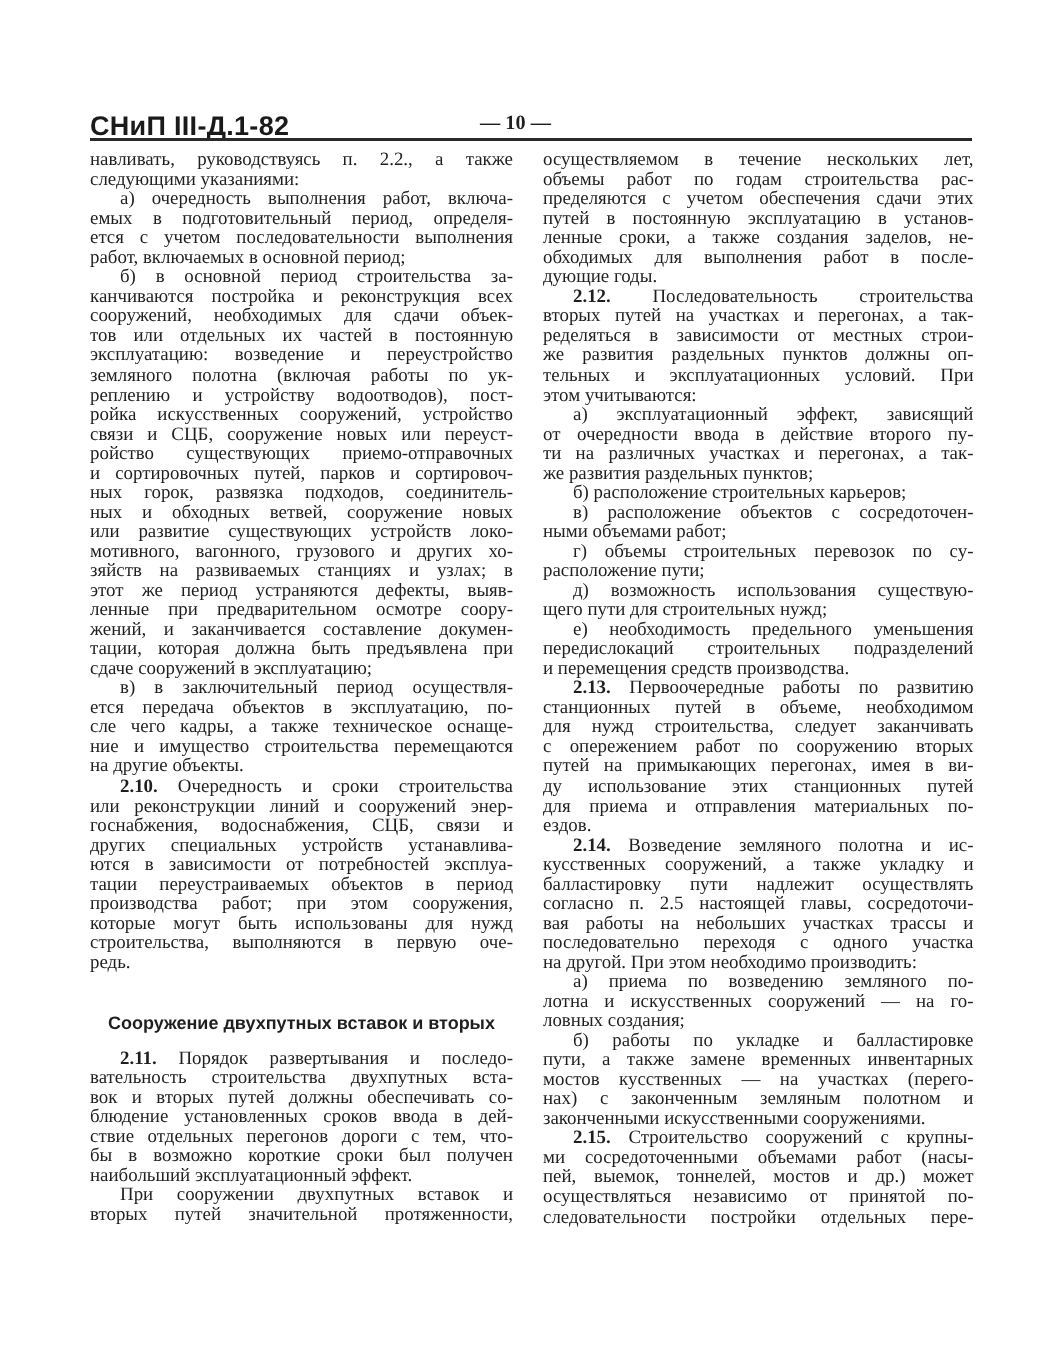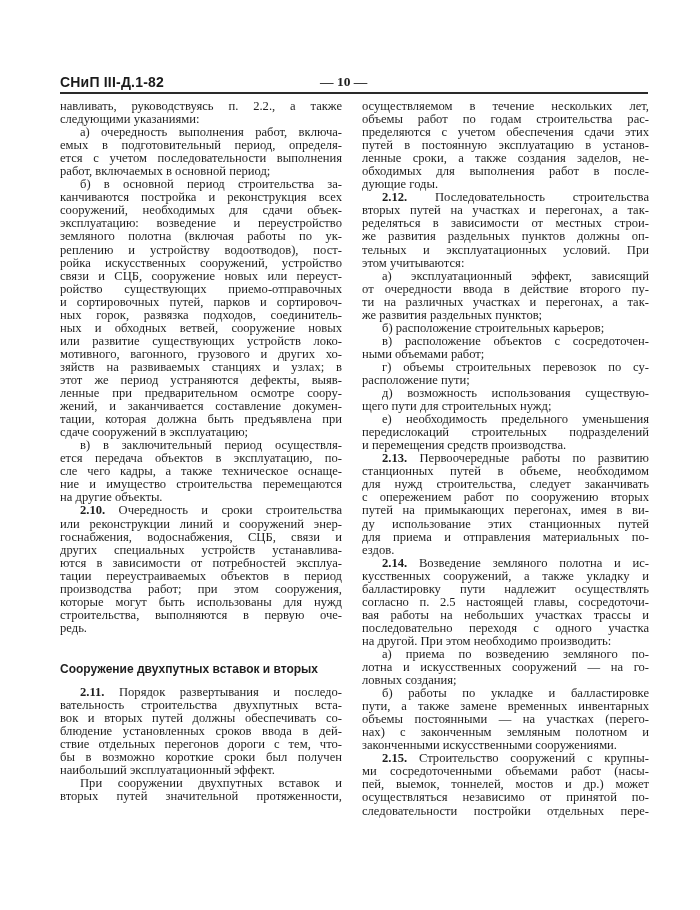--- a/index.html
+++ b/index.html
@@ -1,30 +1,30 @@
 <!DOCTYPE html>
 <html><head>
   <meta charset="utf-8">
   <style>
     html, body { margin:0; padding:0; background:#ffffff; }
     body { width:700px; height:910px; position:relative; overflow:hidden;
       font-family:"Liberation Serif","DejaVu Serif",serif; color:#1f1f1f; }
     .header { position:absolute; left:60px; top:74px; width:588px; height:20px; }
     .doc-code { position:absolute; left:0; top:0; font-family:"Liberation Sans","DejaVu Sans",sans-serif;
-      font-weight:bold; font-size:14px; letter-spacing:0.2px; color:#1a1a1a; }
+      font-weight:bold; font-size:18px; letter-spacing:0.2px; color:#1a1a1a; }
     .page-num { position:absolute; left:260px; top:0; font-weight:bold; font-size:13.5px; }
     .rule { position:absolute; left:60px; top:92px; width:588px; height:2px; background:#2a2a2a; }
     .col { position:absolute; top:100px; font-size:12.6px; line-height:13.05px; text-align:justify; }
     .col.left { left:60px; width:282px; }
     .col.right { left:362px; width:287px; }
     .line { display:block; white-space:nowrap; text-align:justify; text-align-last:justify; height:13.05px; overflow:visible; }
     .line.last { text-align-last:left; }
     .line.indent { padding-left:20px; }
     .b { font-weight:bold; }
-    .heading { display:block; text-align:left; font-family:"Liberation Sans","DejaVu Sans",sans-serif;
+    .heading { display:block; text-align:center; font-family:"Liberation Sans","DejaVu Sans",sans-serif;
       font-weight:bold; font-size:12px; line-height:14px; }
     .gap { display:block; }
   </style>
 </head>
 <body>
 
 <div class="header">
   <span class="doc-code">СНиП III-Д.1-82</span>
   <span class="page-num">— 10 —</span>
 </div>
@@ -35,20 +35,21 @@
   <span class="line last">следующими  указаниями:</span>
 
   <span class="line indent">а) очередность выполнения работ, включа-</span>
   <span class="line">емых в подготовительный период, определя-</span>
   <span class="line">ется с учетом последовательности выполнения</span>
   <span class="line last">работ, включаемых в основной период;</span>
 
   <span class="line indent">б) в основной период строительства за-</span>
   <span class="line">канчиваются постройка и реконструкция всех</span>
   <span class="line">сооружений, необходимых для сдачи объек-</span>
+  <span class="line">тов или отдельных их частей в постоянную</span>
   <span class="line">эксплуатацию:  возведение и переустройство</span>
   <span class="line">земляного полотна (включая работы по ук-</span>
   <span class="line">реплению и устройству водоотводов), пост-</span>
   <span class="line">ройка искусственных сооружений, устройство</span>
   <span class="line">связи и СЦБ, сооружение новых или переуст-</span>
   <span class="line">ройство существующих  приемо-отправочных</span>
   <span class="line">и сортировочных путей, парков и сортировоч-</span>
   <span class="line">ных горок, развязка подходов, соединитель-</span>
   <span class="line">ных и обходных ветвей, сооружение  новых</span>
   <span class="line">или развитие существующих устройств локо-</span>
@@ -139,21 +140,21 @@
   <span class="line">согласно п. 2.5 настоящей главы, сосредоточи-</span>
   <span class="line">вая работы на небольших участках трассы и</span>
   <span class="line">последовательно переходя с одного участка</span>
   <span class="line last">на другой. При этом необходимо производить:</span>
 
   <span class="line indent">а) приема по возведению земляного по-</span>
   <span class="line">лотна и искусственных сооружений — на го-</span>
   <span class="line last">ловных создания;</span>
   <span class="line indent">б)  работы по укладке и балластировке</span>
   <span class="line">пути, а также замене временных инвентарных</span>
-  <span class="line">объемы постоянными — на участках  (перего-</span>
+  <span class="line">мостов кусственных — на участках  (перего-</span>
   <span class="line">нах) с законченным земляным полотном и</span>
   <span class="line last">законченными искусственными сооружениями.</span>
 
   <span class="line indent"><span class="b">2.15.</span><span> Строительство сооружений с крупны-</span></span>
   <span class="line">ми сосредоточенными объемами работ (насы-</span>
   <span class="line">пей, выемок, тоннелей, мостов и др.) может</span>
   <span class="line">осуществляться независимо от принятой по-</span>
   <span class="line">следовательности постройки отдельных пере-</span>
 </div>
 

